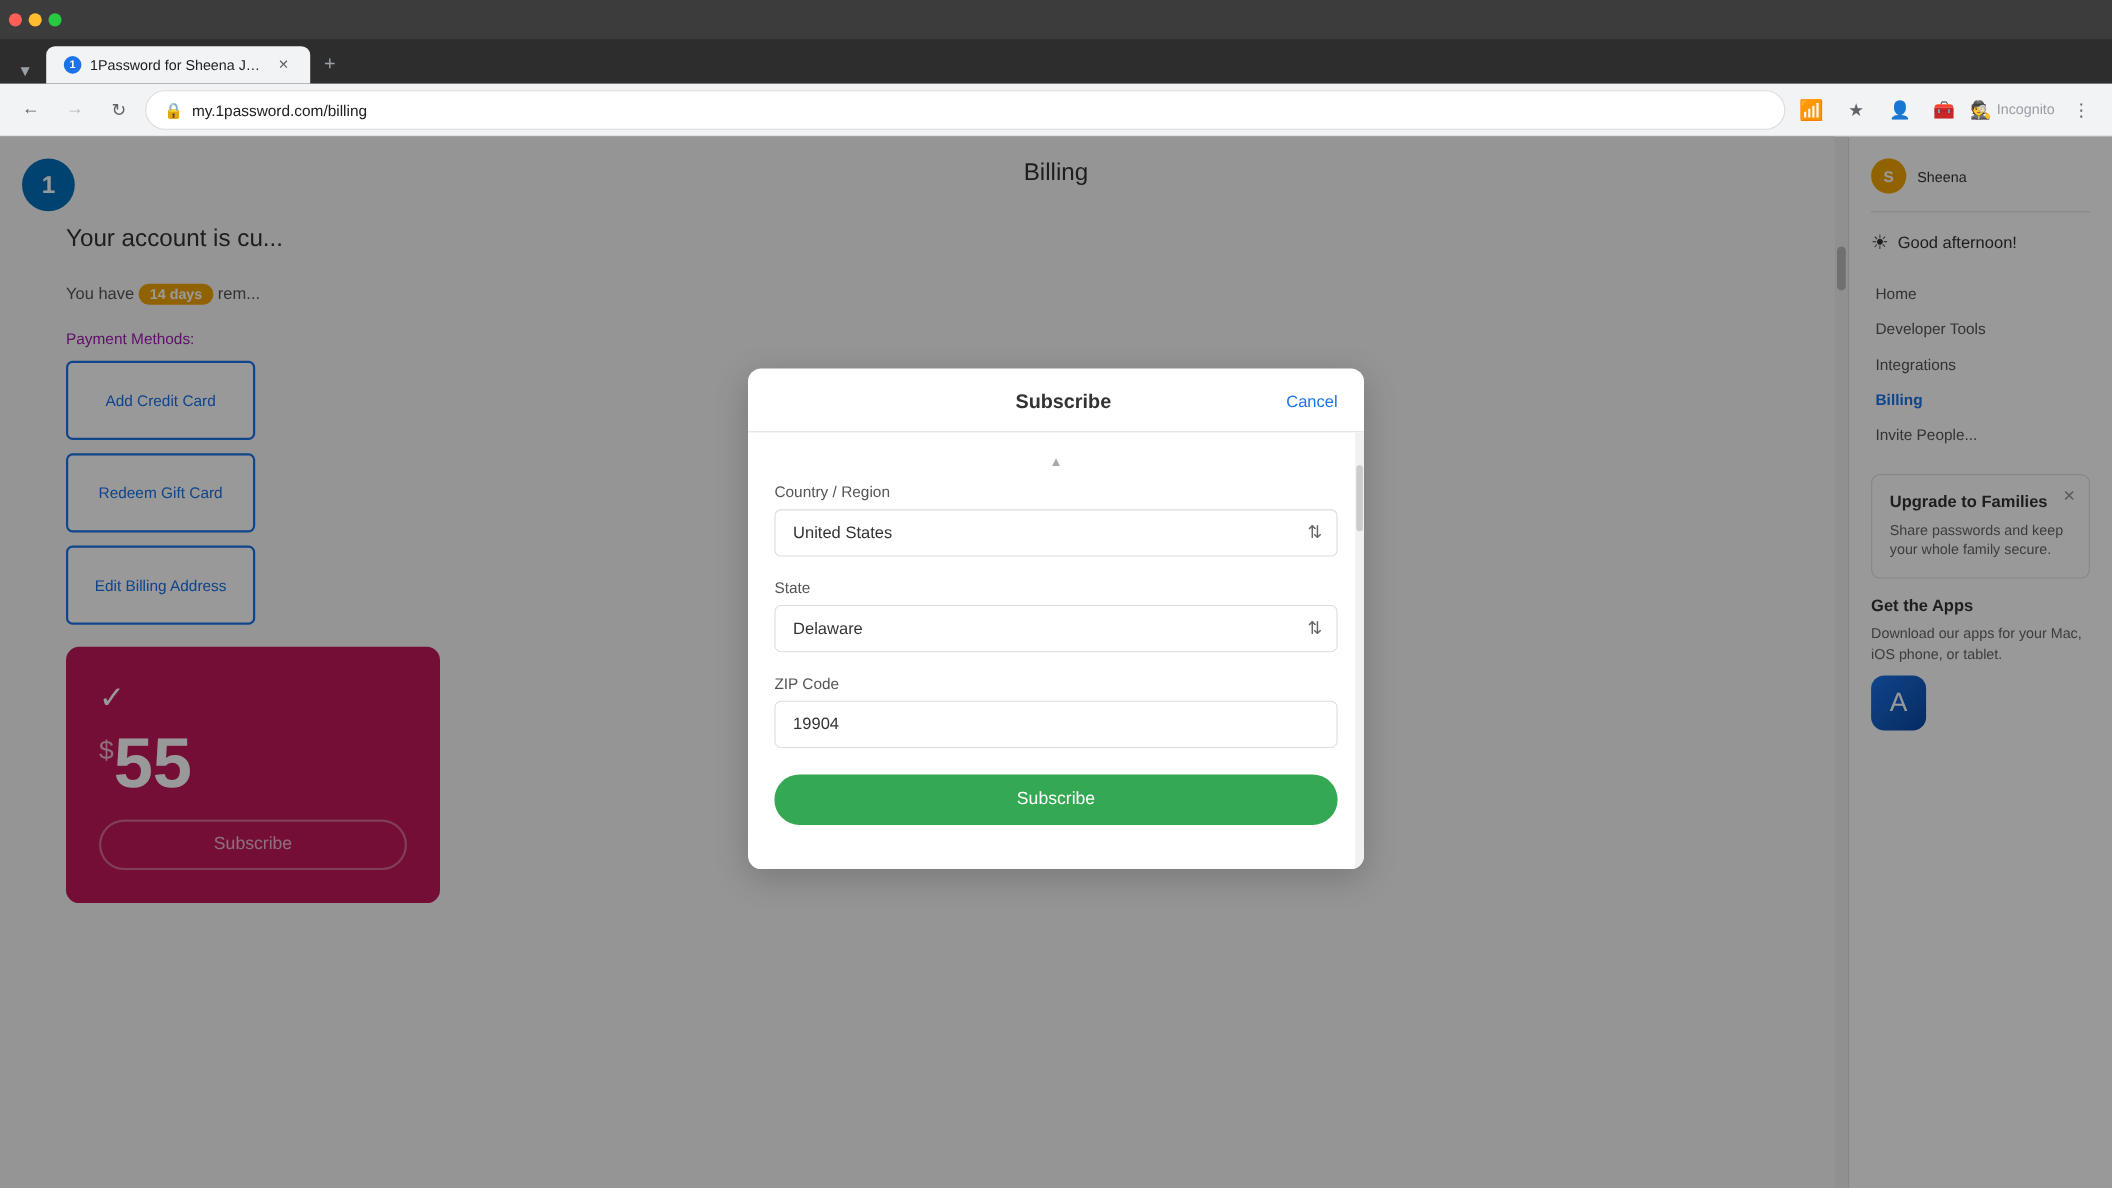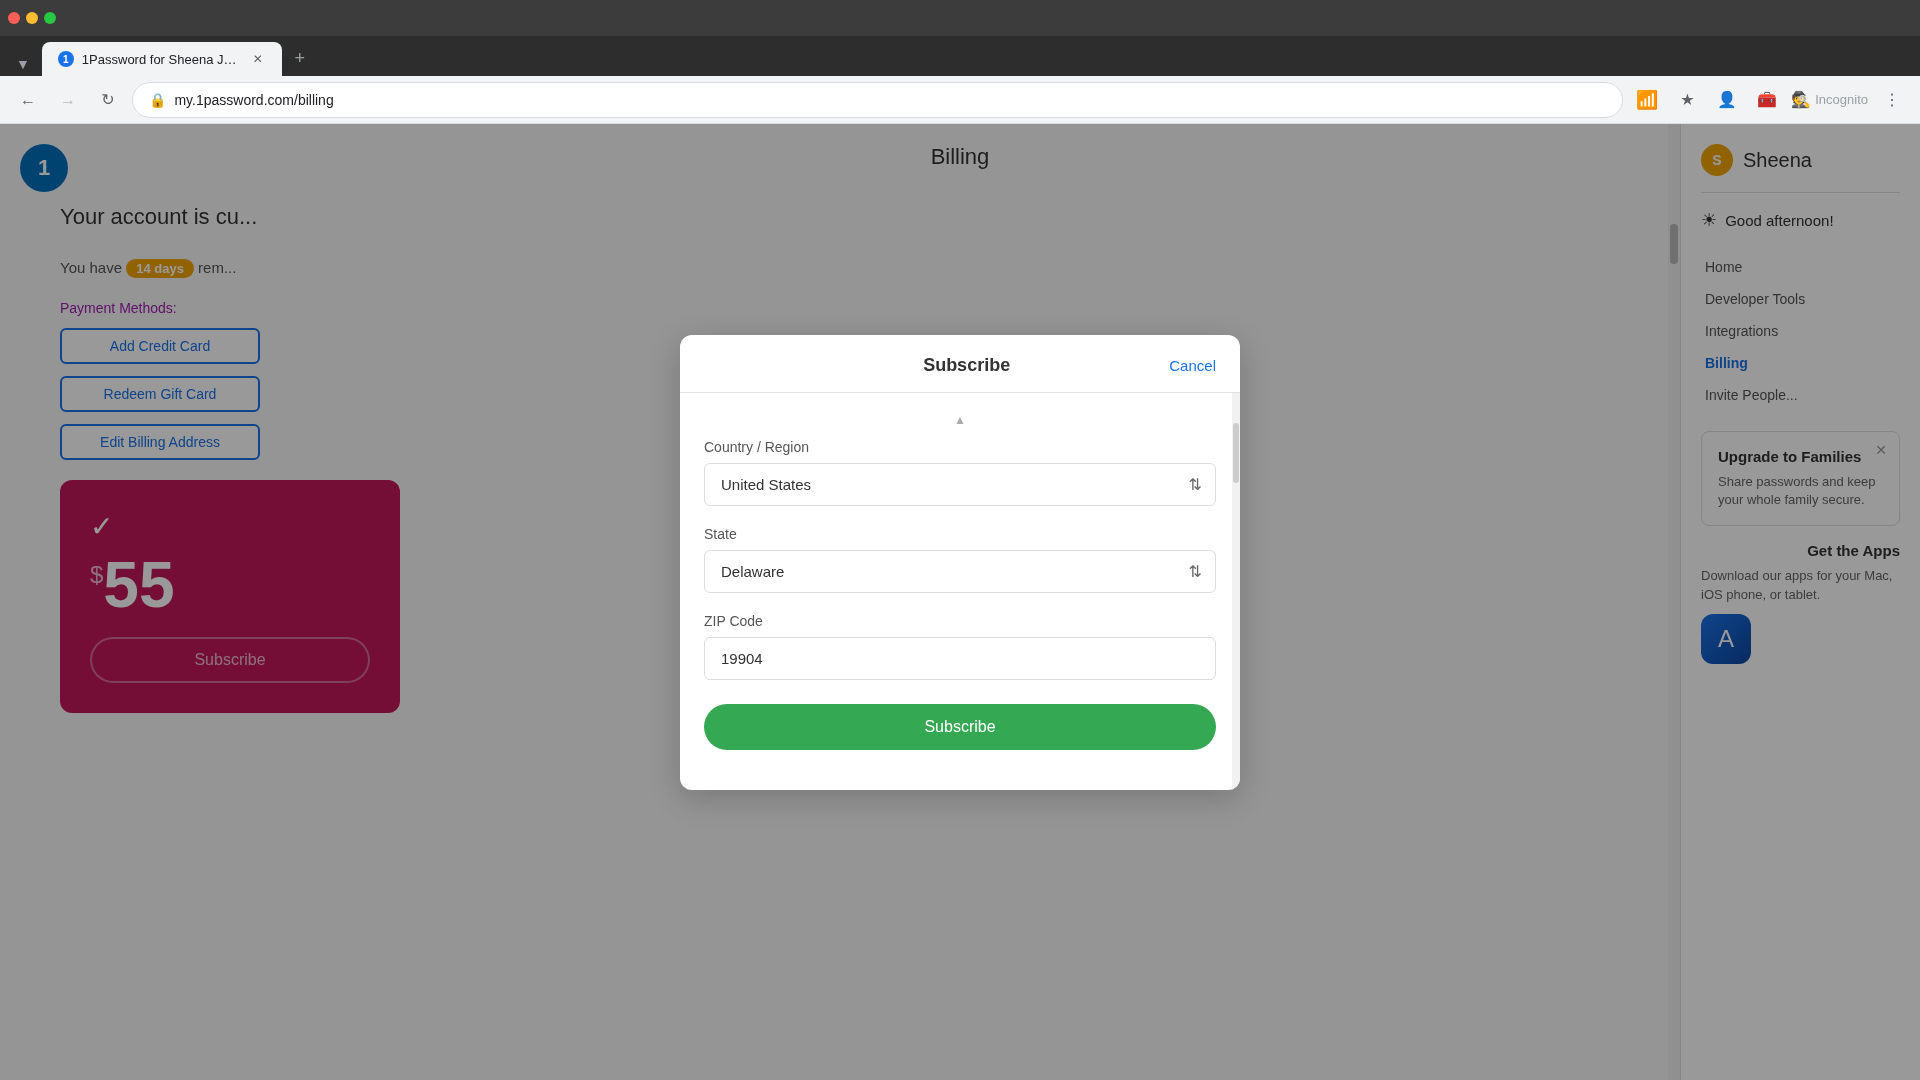--- a/index.html
+++ b/index.html
@@ -26,41 +26,41 @@
     
     .page-content { flex: 1; display: flex; overflow: hidden; position: relative; }
     .main-area { flex: 1; background: #f8f9fa; overflow: hidden; position: relative; }
     .page-bg { width: 100%; height: 100%; background: #f8f9fa; display: flex; }
 
     
     .left-content { flex: 1; padding: 40px 60px; overflow: hidden; }
     .days-badge { background: #f0a500; color: white; padding: 2px 10px; border-radius: 12px; font-size: 13px; font-weight: 600; }
     .payment-section { margin-top: 20px; }
     .section-label { font-size: 14px; color: #a21caf; font-weight: 500; margin-bottom: 12px; }
-    .action-btn { display: block; width: 200px; text-align: center; padding: 8px 20px; border: 2px solid #1a73e8; color: #1a73e8; border-radius: 6px; font-size: 14px; font-weight: 500; margin-bottom: 12px; background: white; cursor: pointer; }
+    .action-btn { display: block; width: 172px; text-align: center; padding: 26px 20px; border: 2px solid #1a73e8; color: #1a73e8; border-radius: 6px; font-size: 14px; font-weight: 500; margin-bottom: 12px; background: white; cursor: pointer; }
 
     
     .price-card { background: #c2185b; border-radius: 12px; padding: 30px; width: 340px; margin-top: 20px; position: relative; }
     .checkmark { color: white; font-size: 28px; }
     .price-display { display: flex; align-items: flex-start; margin-top: 10px; }
     .price-dollar { color: white; font-size: 64px; font-weight: 700; line-height: 1; }
     .subscribe-card-btn { background: #c2185b; border: 2px solid rgba(255,255,255,0.5); color: white; padding: 12px 40px; border-radius: 24px; font-size: 16px; cursor: pointer; margin-top: 20px; width: 100%; opacity: 0.7; }
 
     
     .right-sidebar { width: 240px; background: white; padding: 20px; border-left: 1px solid #e0e0e0; overflow-y: auto; }
     .greeting { font-size: 15px; color: #333; margin-bottom: 20px; display: flex; align-items: center; gap: 8px; }
     .greeting-icon { font-size: 18px; }
     .sidebar-nav { margin-bottom: 20px; }
     .sidebar-link { display: block; padding: 8px 4px; font-size: 14px; color: #555; text-decoration: none; cursor: pointer; }
     .sidebar-link.active { color: #1a73e8; font-weight: 600; }
     .upgrade-card { background: white; border: 1px solid #e0e0e0; border-radius: 8px; padding: 16px; margin-bottom: 16px; position: relative; }
     .upgrade-title { font-size: 15px; font-weight: 600; color: #333; margin-bottom: 8px; }
     .upgrade-text { font-size: 13px; color: #666; line-height: 1.4; }
     .close-btn { position: absolute; top: 8px; right: 8px; width: 20px; height: 20px; display: flex; align-items: center; justify-content: center; cursor: pointer; color: #999; font-size: 14px; }
-    .get-apps-title { font-size: 15px; font-weight: 600; color: #333; margin-bottom: 8px; text-align: right; }
+    .get-apps-title { font-size: 15px; font-weight: 600; color: #333; margin-bottom: 8px; }
     .get-apps-text { font-size: 13px; color: #666; line-height: 1.4; }
     .app-icon { width: 50px; height: 50px; border-radius: 12px; background: linear-gradient(135deg, #1a73e8, #0d47a1); display: flex; align-items: center; justify-content: center; color: white; font-size: 24px; margin-top: 10px; }
     .user-avatar { width: 32px; height: 32px; border-radius: 50%; background: #f0a500; display: flex; align-items: center; justify-content: center; color: white; font-size: 14px; font-weight: 600; }
 
     
     .page-scrollbar { width: 12px; background: #f1f1f1; position: absolute; right: 240px; top: 0; bottom: 0; }
     .page-scrollbar-thumb { width: 8px; background: #bbb; border-radius: 4px; margin: 2px; height: 40px; margin-top: 100px; }
 
     
     .modal-overlay { position: absolute; top: 0; left: 0; right: 0; bottom: 0; background: rgba(0,0,0,0.4); display: flex; align-items: center; justify-content: center; z-index: 100; }
@@ -163,21 +163,21 @@
         </div>
 
         <div class="page-scrollbar" style="position:absolute;right:240px;top:0;bottom:0;width:12px;background:#f1f1f1;">
           <div class="page-scrollbar-thumb"></div>
         </div>
 
         <div class="right-sidebar">
 
           <div style="display:flex;align-items:center;gap:10px;margin-bottom:16px;padding-bottom:16px;border-bottom:1px solid #e0e0e0;">
             <div class="user-avatar">S</div>
-            <span style="font-size:20px;color:#333;">Sheena</span>
+            <span style="font-size:13px;color:#333;">Sheena</span>
           </div>
 
           <div class="greeting">
             <span class="greeting-icon">☀</span>
             <span>Good afternoon!</span>
           </div>
 
           <div class="sidebar-nav">
             <a class="sidebar-link">Home</a>
             <a class="sidebar-link">Developer Tools</a>

